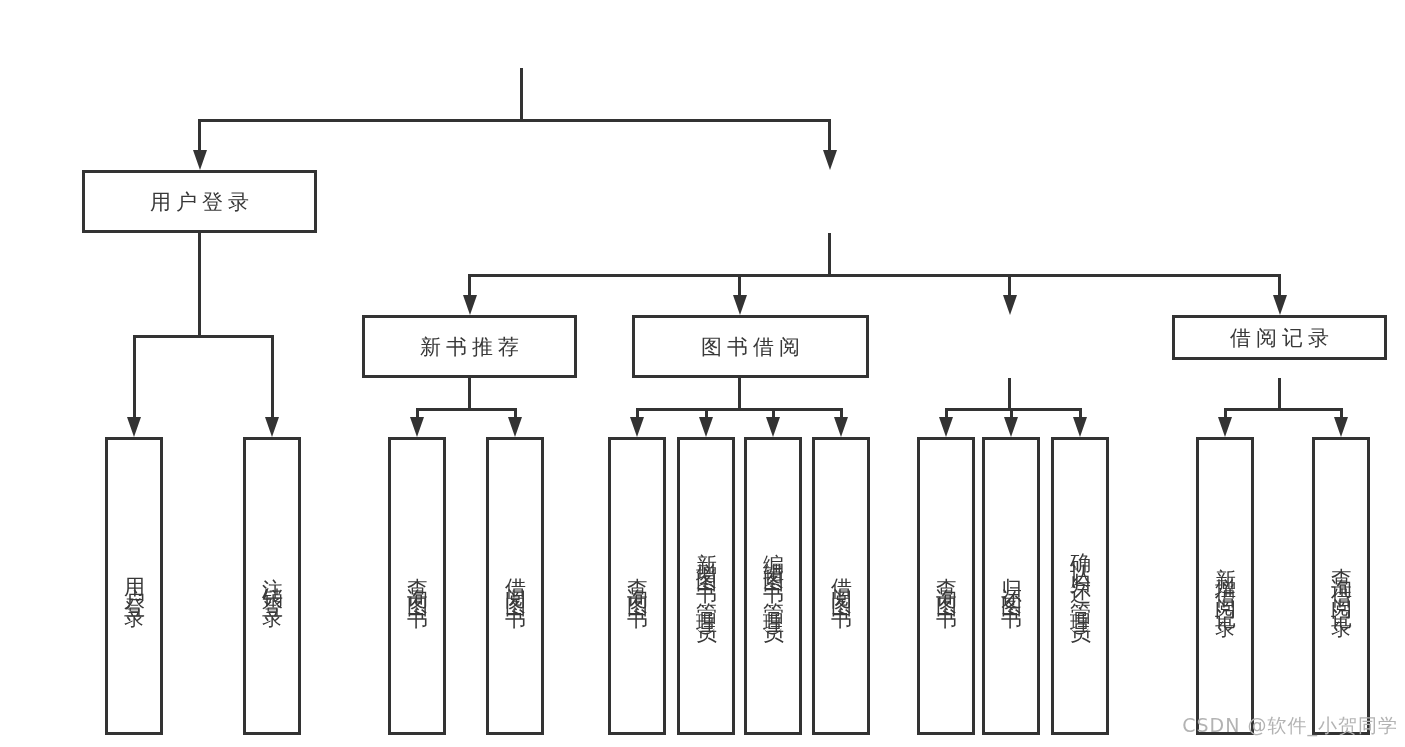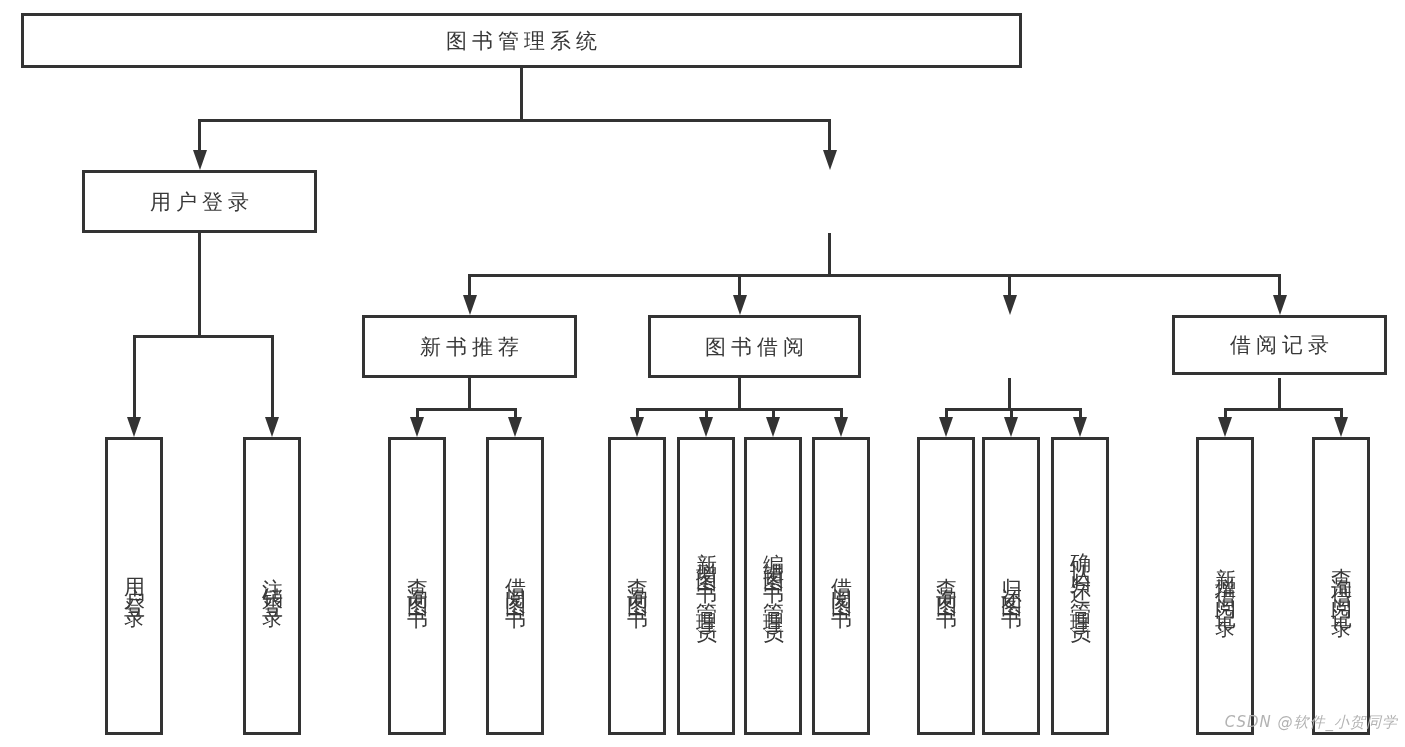--- a/index.html
+++ b/index.html
@@ -53,46 +53,42 @@
     height: 0;
     border-left: 7px solid transparent;
     border-right: 7px solid transparent;
     border-top: 20px solid #333333;
     z-index: 1;
   }
   .watermark {
     position: absolute;
     top: 713px;
     right: 7px;
-    font-size: 15px;
+    font-size: 19px;
     color: #b3b3b3;
     letter-spacing: 1px;
     z-index: 5;
     white-space: nowrap;
-    font-style: italic;
   }
 </style>
 </head>
 <body>
 
 <div id="canvas">
   <div class="watermark">CSDN @软件_小贺同学</div>
-<div class="node" style="left: 21px; top: 13px; width: 1001px; height: 55px;">
-      <span class="label">图书管理系统</span>
-    </div>
     <div class="node" style="left: 82px; top: 170px; width: 235px; height: 63px;">
       <span class="label">用户登录</span>
     </div>
     <div class="node" style="left: 362px; top: 315px; width: 215px; height: 63px;">
       <span class="label">新书推荐</span>
     </div>
-    <div class="node" style="left: 632px; top: 315px; width: 213px; height: 63px; margin-left: 16px;">
+    <div class="node" style="left: 632px; top: 315px; width: 237px; height: 63px;">
       <span class="label">图书借阅</span>
     </div>
-    <div class="node" style="left: 1172px; top: 315px; width: 215px; height: 60px;">
+    <div class="node" style="left: 1172px; top: 315px; width: 215px; height: 45px;">
       <span class="label">借阅记录</span>
     </div>
     <div class="node v" style="left: 105px; top: 437px; width: 58px; height: 298px;">
       <span class="label">用户登录</span>
     </div>
     <div class="node v" style="left: 243px; top: 437px; width: 58px; height: 298px;">
       <span class="label">注销登录</span>
     </div>
     <div class="node v" style="left: 388px; top: 437px; width: 58px; height: 298px;">
       <span class="label">查询图书</span>

